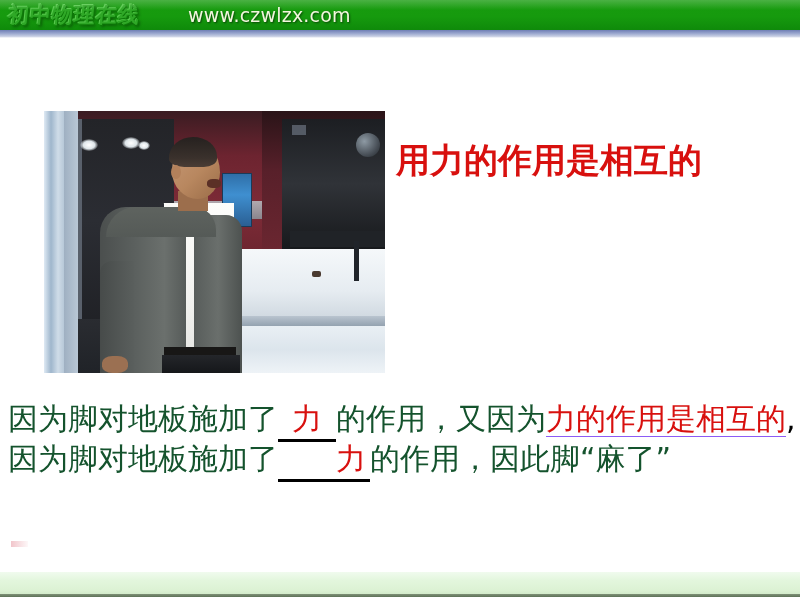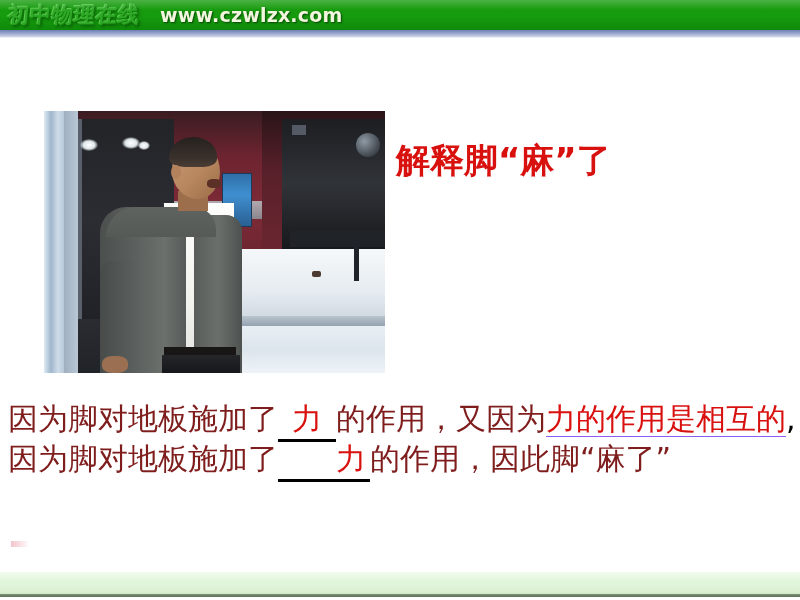--- a/index.html
+++ b/index.html
@@ -44,24 +44,24 @@
     text-shadow:
       1px 1px 0 #0d7a08,
       -1px -1px 0 #57c94d,
       2px 2px 3px rgba(0,0,0,0.45);
     line-height: 28px;
     white-space: nowrap;
     transform: skewX(-6deg);
   }
   #banner-url {
     position: absolute;
-    left: 160px; top: 3px;
+    left: 188px; top: 3px;
     font-family: "DejaVu Sans", "Liberation Sans", sans-serif;
     font-size: 19px;
-    font-weight: bold;
+    font-weight: normal;
     color: #f2f6de;
     text-shadow: 1px 1px 2px rgba(0,0,0,0.55);
     line-height: 24px;
     white-space: nowrap;
     letter-spacing: 0.2px;
   }
   #banner-sheen {
     position: absolute;
     left: 0; top: 0;
     width: 800px; height: 10px;
@@ -271,21 +271,21 @@
     position: absolute;
     left: 8px; top: 399px;
     width: 820px;
     font-family: "DejaVu Sans", "Liberation Sans", sans-serif;
     font-size: 30px;
     line-height: 40px;
     color: #000000;
     white-space: nowrap;
   }
   #body-text .bt-line { display: block; height: 40px; }
-  .tx { color: #7f1d1d; }
+  .tx { color: #14532d; }
   .blank {
     display: inline-block;
     color: #d8100e;
     border-bottom: 3px solid #000000;
     text-align: center;
     vertical-align: baseline;
     padding: 0 2px;
   }
   .blank.b1 { width: 54px; }
   .blank.b2 { width: 86px; text-align: right; padding-right: 4px; }
@@ -361,21 +361,21 @@
     <div class="ph man-belt"></div>
     <div class="ph man-pants"></div>
     <div class="ph man-neck"></div>
     <div class="ph man-head"></div>
     <div class="ph man-hair"></div>
     <div class="ph man-ear"></div>
     <div class="ph man-mouth"></div>
   </div>
 
   <div id="red-title">
-    <span class="rt-line">解释脚“麻”了</span>
+    <span class="rt-line">用力的作用是相互的</span>
   </div>
 
   <div id="body-text">
 
     <span class="bt-line">
       <span class="tx">因为脚对地板施加了</span><span class="blank b1">力</span><span class="tx">的作用，又因为</span><span class="red-underlined">力的作用是相互的</span><span class="comma-blk">,</span>
     </span>
 
     <span class="bt-line">
       <span class="tx">因为脚对地板施加了</span><span class="blank b2">力</span><span class="tx">的作用，因此脚“麻了”</span>

